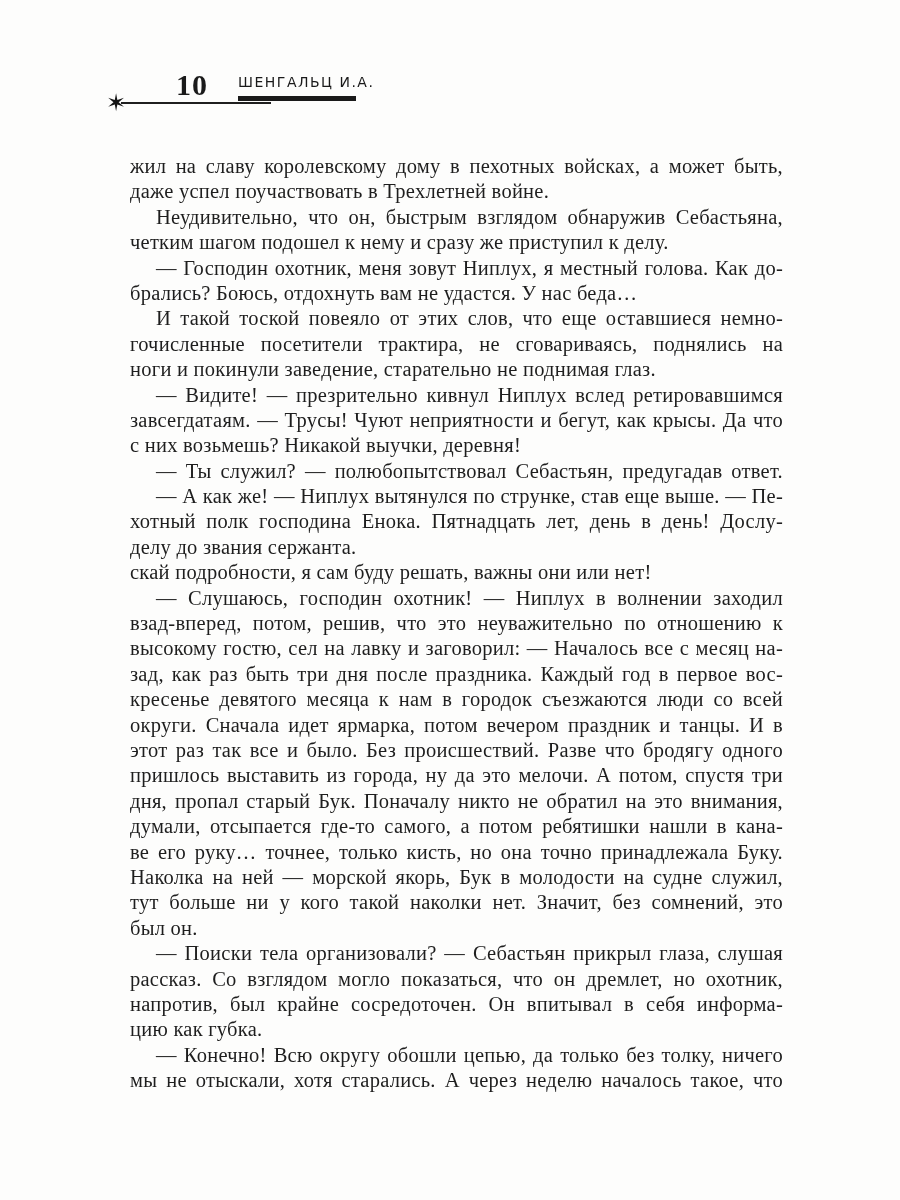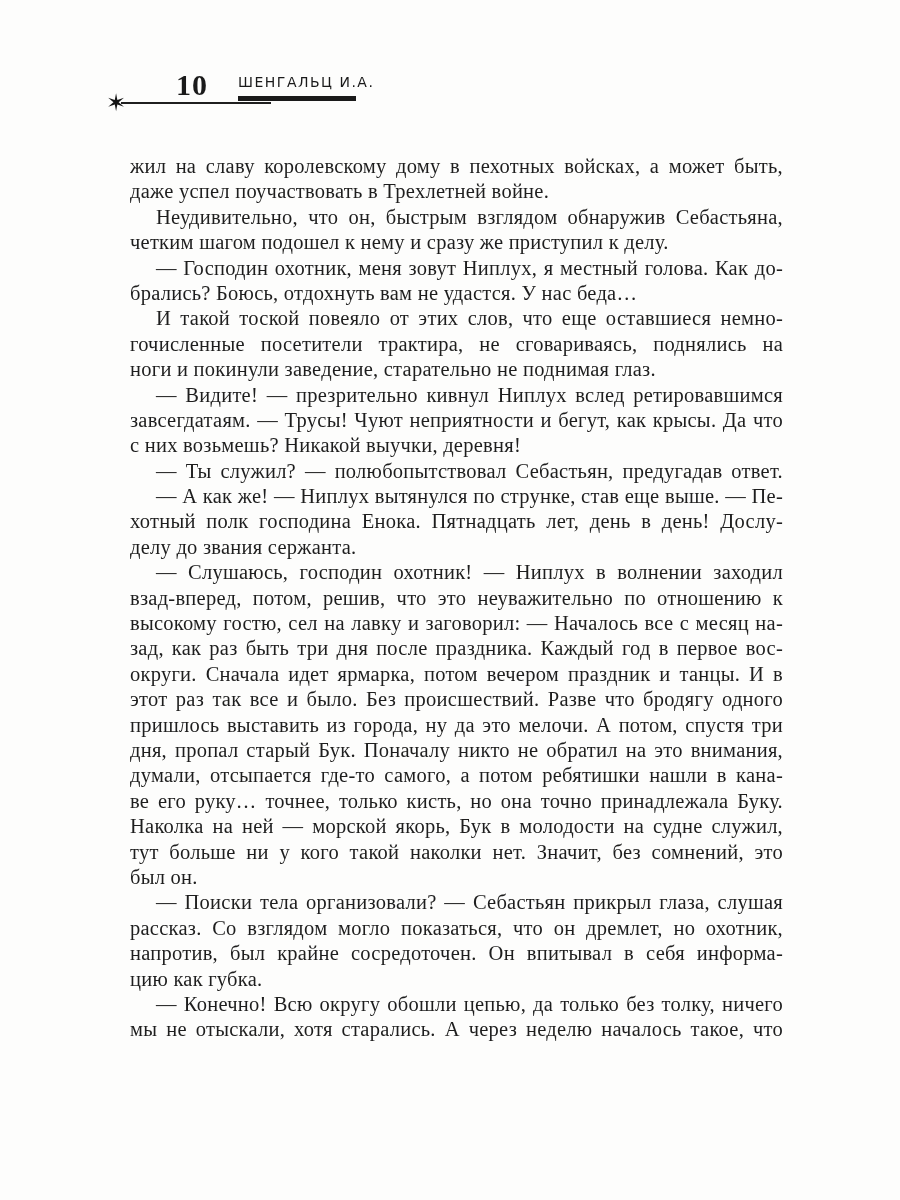--- a/index.html
+++ b/index.html
@@ -83,24 +83,26 @@
       <div class="line j i">И такой тоской повеяло от этих слов, что еще оставшиеся немно-</div>
       <div class="line j">гочисленные посетители трактира, не сговариваясь, поднялись на</div>
       <div class="line">ноги и покинули заведение, старательно не поднимая глаз.</div>
       <div class="line j i">— Видите! — презрительно кивнул Ниплух вслед ретировавшимся</div>
       <div class="line j">завсегдатаям. — Трусы! Чуют неприятности и бегут, как крысы. Да что</div>
       <div class="line">с них возьмешь? Никакой выучки, деревня!</div>
       <div class="line j i">— Ты служил? — полюбопытствовал Себастьян, предугадав ответ.</div>
       <div class="line j i">— А как же! — Ниплух вытянулся по струнке, став еще выше. — Пе-</div>
       <div class="line j">хотный полк господина Енока. Пятнадцать лет, день в день! Дослу-</div>
       <div class="line">делу до звания сержанта.</div>
+      <div class="line">скай подробности, я сам буду решать, важны они или нет!</div>
       <div class="line j i">— Слушаюсь, господин охотник! — Ниплух в волнении заходил</div>
       <div class="line j">взад-вперед, потом, решив, что это неуважительно по отношению к</div>
       <div class="line j">высокому гостю, сел на лавку и заговорил: — Началось все с месяц на-</div>
       <div class="line j">зад, как раз быть три дня после праздника. Каждый год в первое вос-</div>
+      <div class="line j">кресенье девятого месяца к нам в городок съезжаются люди со всей</div>
       <div class="line j">округи. Сначала идет ярмарка, потом вечером праздник и танцы. И в</div>
       <div class="line j">этот раз так все и было. Без происшествий. Разве что бродягу одного</div>
       <div class="line j">пришлось выставить из города, ну да это мелочи. А потом, спустя три</div>
       <div class="line j">дня, пропал старый Бук. Поначалу никто не обратил на это внимания,</div>
       <div class="line j">думали, отсыпается где-то самого, а потом ребятишки нашли в кана-</div>
       <div class="line j">ве его руку… точнее, только кисть, но она точно принадлежала Буку.</div>
       <div class="line j">Наколка на ней — морской якорь, Бук в молодости на судне служил,</div>
       <div class="line j">тут больше ни у кого такой наколки нет. Значит, без сомнений, это</div>
       <div class="line">был он.</div>
       <div class="line j i">— Поиски тела организовали? — Себастьян прикрыл глаза, слушая</div>

